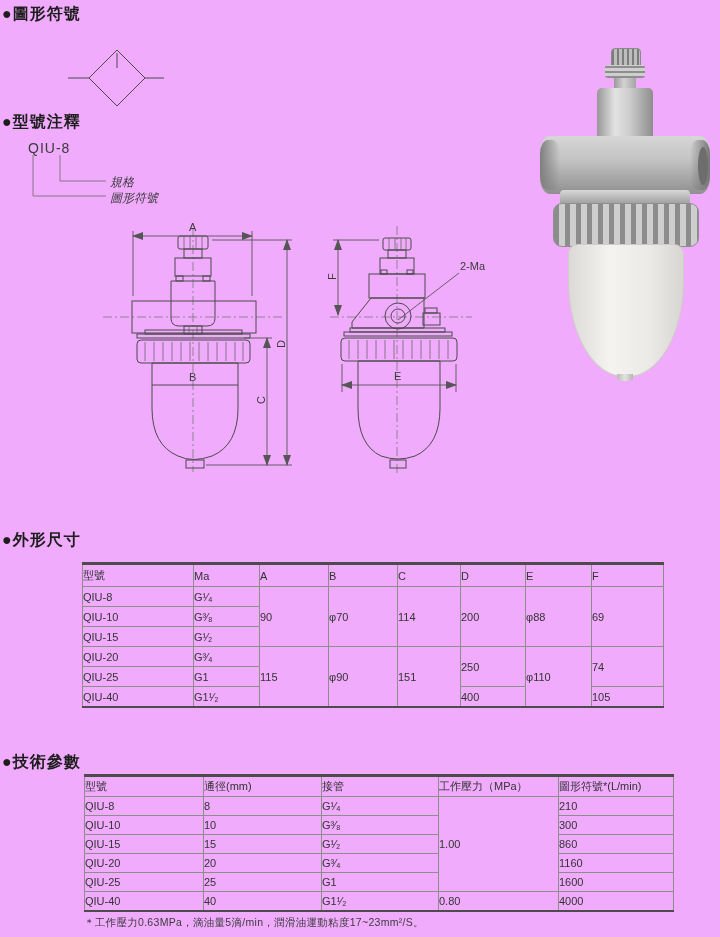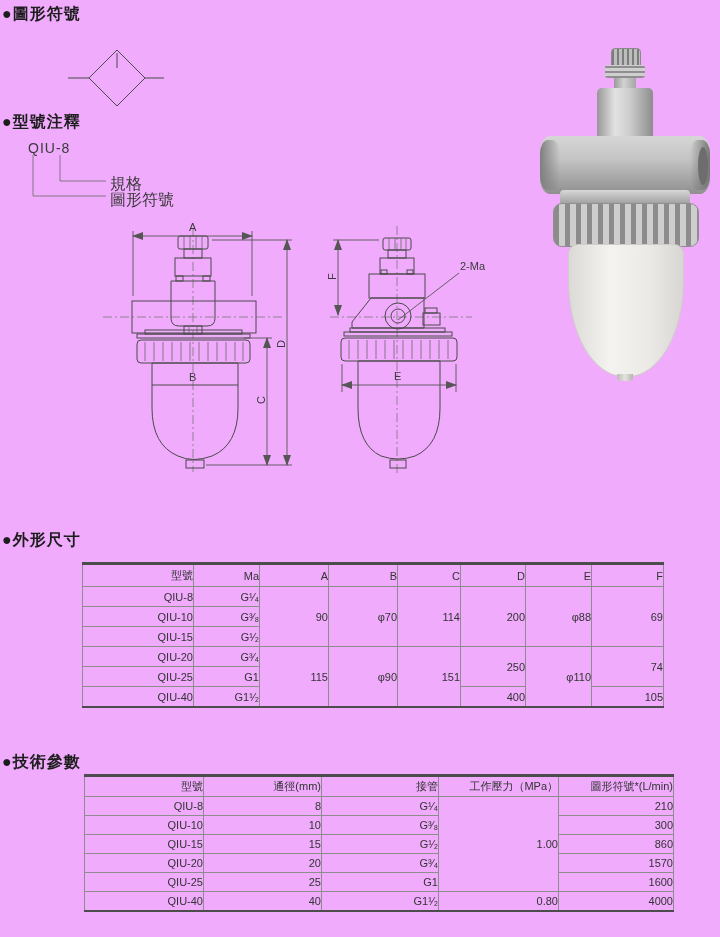--- a/index.html
+++ b/index.html
@@ -6,31 +6,31 @@
   .page{
     position:relative;width:720px;height:937px;margin:0 auto;
     background:#f0abfc;overflow:hidden;
     font-family:"Liberation Sans","DejaVu Sans",sans-serif;
     color:#2f2f2f;
   }
   .sec-heading{
     position:absolute;left:2px;font-size:16px;font-weight:bold;
     letter-spacing:1px;color:#1d1d1d;
   }
-  .plain-label{position:absolute;font-size:16px;color:#3a3a3a;}
+  .plain-label{position:absolute;font-size:12px;color:#3a3a3a;font-style:italic;}
   .model-code{position:absolute;left:28px;top:140px;font-size:14px;letter-spacing:1px;color:#3a3a3a;}
   svg{position:absolute;overflow:visible;}
   svg .ln{stroke:#4a4a4a;stroke-width:1;fill:none;}
   svg .thin{stroke:#6a6a6a;stroke-width:0.8;fill:none;}
   svg .cl{stroke:#7a7a7a;stroke-width:0.8;fill:none;stroke-dasharray:9 3 2 3;}
   svg .dim{stroke:#555;stroke-width:0.9;fill:none;}
   svg text{font-family:"Liberation Sans","DejaVu Sans",sans-serif;font-size:11px;fill:#3a3a3a;}
   
   table{position:absolute;border-collapse:collapse;table-layout:fixed;
-        font-size:11px;color:#333;text-align:right;background:transparent;padding-left:10px;}
+        font-size:11px;color:#333;text-align:left;background:transparent;padding-left:10px;}
   table.t1{left:82px;top:562px;width:581px;}
   table.t2{left:84px;top:774px;width:589px;}
   th,td{border:1px solid #8d8d8d;font-weight:normal;padding:0;vertical-align:middle;
         overflow:hidden;white-space:nowrap;}
   table.t1 th{height:21px;} table.t1 td{height:19px;}
   table.t2 th{height:19px;} table.t2 td{height:18px;}
   table{border-top:3px solid #4c4c4c;border-bottom:2px solid #4c4c4c;}
   .footnote{position:absolute;left:84px;top:916px;font-size:10.5px;color:#3c3c3c;letter-spacing:0.3px;}
   
   .photo{position:absolute;left:540px;top:48px;width:170px;height:330px;}
@@ -309,32 +309,33 @@
     <tr>
       <td>QIU-15</td>
       <td>15</td>
       <td>G¹⁄₂</td>
       <td>860</td>
     </tr>
     <tr>
       <td>QIU-20</td>
       <td>20</td>
       <td>G³⁄₄</td>
-      <td>1570</td>
+      <td>1160</td>
     </tr>
     <tr>
       <td>QIU-25</td>
       <td>25</td>
       <td>G1</td>
       <td>1600</td>
     </tr>
     <tr>
       <td>QIU-40</td>
       <td>40</td>
       <td>G1¹⁄₂</td>
       <td>0.80</td>
       <td>4000</td>
     </tr>
   </tbody>
     </table>
 
+  <div class="footnote">＊工作壓力0.63MPa，滴油量5滴/min，潤滑油運動粘度17~23mm²/S。</div>
 
 </div>
 
 </body></html>

